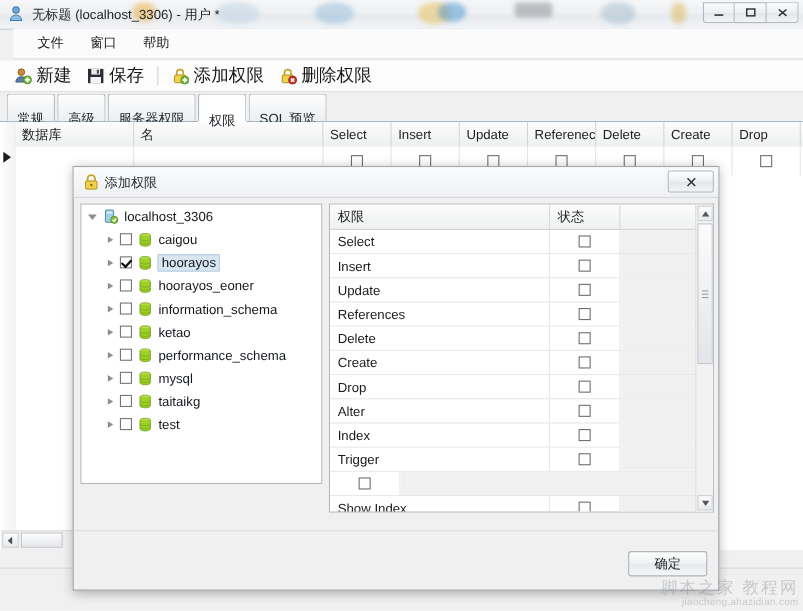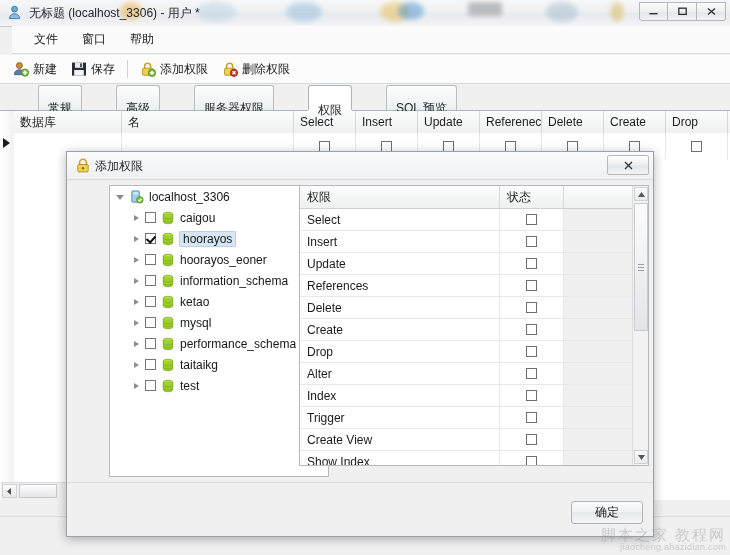--- a/index.html
+++ b/index.html
@@ -44,37 +44,37 @@
     display:flex;align-items:center;padding-left:10px;box-sizing:border-box;
   }
   .menu-item{padding:3px 12px;font-size:12px;color:#1a1a1a;cursor:default;}
 
   
   .toolbar{
     position:absolute;left:0;top:55px;width:730px;height:29px;
     background:#fcfcfc;border-bottom:1px solid #d8d8d8;
     display:flex;align-items:center;padding-left:6px;box-sizing:border-box;
   }
-  .tbtn{display:flex;align-items:center;gap:4px;padding:2px 7px;font-size:12px;cursor:default;}
+  .tbtn{display:flex;align-items:center;gap:4px;padding:2px 7px;font-size:16px;cursor:default;}
   .tsep{width:1px;height:18px;background:#d2d2d2;margin:0 5px;}
   .ic{width:16px;height:16px;display:block;}
 
   
   .tabstrip{
     position:absolute;left:0;top:84px;width:730px;height:27px;
     background:#f0f0f0;
     border-bottom:1px solid #a9b7c4;
     box-sizing:border-box;
   }
   .tabs{position:absolute;left:6px;bottom:0;display:flex;align-items:flex-end;gap:2px;}
   .tab{
     height:20px;line-height:20px;padding:12px 9px;font-size:12px;
     background:linear-gradient(to bottom,#fdfdfd,#eceff1);
     border:1px solid #b6bcc2;border-bottom:none;
-    border-radius:3px 3px 0 0;color:#22262a;box-sizing:border-box;margin-left:32px;
+    border-radius:3px 3px 0 0;color:#22262a;box-sizing:border-box;
   }
   .tab.active{
     height:24px;line-height:24px;background:#ffffff;
     border-color:#a9b7c4;position:relative;z-index:3;
     box-shadow:0 1px 0 0 #ffffff;
   }
 
   
   .gridwrap{
     position:absolute;left:0;top:111px;width:730px;height:389px;
@@ -159,24 +159,23 @@
   }
   .dlg-close{
     position:absolute;right:4px;top:3px;width:42px;height:20px;
     border:1px solid #b6babe;border-radius:2px;
     background:linear-gradient(to bottom,#fdfefe,#eceef1 52%,#e4e7ea 53%,#f2f4f6);
     display:flex;align-items:center;justify-content:center;
     font-size:12px;color:#2a2f34;box-sizing:border-box;
   }
 
   .tree{
-    position:absolute;left:6px;top:33px;width:220px;height:292px;
+    position:absolute;left:6px;top:33px;width:220px;height:255px;
     background:#ffffff;border:1px solid #b6b9bd;box-sizing:border-box;
     overflow:hidden;
-    margin-left:36px;
   }
   .tnode{display:flex;align-items:center;height:21px;padding-left:6px;font-size:12px;color:#14181c;}
   .tnode.child{padding-left:24px;}
   .tarrow{
     width:0;height:0;margin-right:6px;
     border-left:5px solid #8b8f94;border-top:3.5px solid transparent;border-bottom:3.5px solid transparent;
   }
   .tarrow.open{
     border-left:4px solid transparent;border-right:4px solid transparent;
     border-top:5px solid #8b8f94;border-bottom:none;margin-right:5px;margin-top:2px;
@@ -487,32 +486,32 @@
       </div>
 
       <div class="tnode child">
         <span class="tarrow"></span>
         <span class="tcb"></span>
         <svg class="db-ic" viewBox="0 0 16 16">
             <ellipse cx="8" cy="3.6" rx="5.4" ry="2.2" fill="#b9e04a" stroke="#6f9c18" stroke-width=".8"></ellipse>
             <path d="M2.6 3.6v8.8c0 1.2 2.4 2.2 5.4 2.2s5.4-1 5.4-2.2V3.6" fill="#9ed027" stroke="#6f9c18" stroke-width=".8"></path>
             <path d="M2.6 7c0 1.2 2.4 2.2 5.4 2.2s5.4-1 5.4-2.2M2.6 10.2c0 1.2 2.4 2.2 5.4 2.2s5.4-1 5.4-2.2" fill="none" stroke="#6f9c18" stroke-width=".7"></path>
           </svg>
+        <span class="tlabel">performance_schema</span>
+      </div>
+
+      <div class="tnode child">
+        <span class="tarrow"></span>
+        <span class="tcb"></span>
+        <svg class="db-ic" viewBox="0 0 16 16">
+            <ellipse cx="8" cy="3.6" rx="5.4" ry="2.2" fill="#b9e04a" stroke="#6f9c18" stroke-width=".8"></ellipse>
+            <path d="M2.6 3.6v8.8c0 1.2 2.4 2.2 5.4 2.2s5.4-1 5.4-2.2V3.6" fill="#9ed027" stroke="#6f9c18" stroke-width=".8"></path>
+            <path d="M2.6 7c0 1.2 2.4 2.2 5.4 2.2s5.4-1 5.4-2.2M2.6 10.2c0 1.2 2.4 2.2 5.4 2.2s5.4-1 5.4-2.2" fill="none" stroke="#6f9c18" stroke-width=".7"></path>
+          </svg>
         <span class="tlabel">mysql</span>
-      </div>
-
-      <div class="tnode child">
-        <span class="tarrow"></span>
-        <span class="tcb"></span>
-        <svg class="db-ic" viewBox="0 0 16 16">
-            <ellipse cx="8" cy="3.6" rx="5.4" ry="2.2" fill="#b9e04a" stroke="#6f9c18" stroke-width=".8"></ellipse>
-            <path d="M2.6 3.6v8.8c0 1.2 2.4 2.2 5.4 2.2s5.4-1 5.4-2.2V3.6" fill="#9ed027" stroke="#6f9c18" stroke-width=".8"></path>
-            <path d="M2.6 7c0 1.2 2.4 2.2 5.4 2.2s5.4-1 5.4-2.2M2.6 10.2c0 1.2 2.4 2.2 5.4 2.2s5.4-1 5.4-2.2" fill="none" stroke="#6f9c18" stroke-width=".7"></path>
-          </svg>
-        <span class="tlabel">performance_schema</span>
       </div>
 
       <div class="tnode child">
         <span class="tarrow"></span>
         <span class="tcb"></span>
         <svg class="db-ic" viewBox="0 0 16 16">
             <ellipse cx="8" cy="3.6" rx="5.4" ry="2.2" fill="#b9e04a" stroke="#6f9c18" stroke-width=".8"></ellipse>
             <path d="M2.6 3.6v8.8c0 1.2 2.4 2.2 5.4 2.2s5.4-1 5.4-2.2V3.6" fill="#9ed027" stroke="#6f9c18" stroke-width=".8"></path>
             <path d="M2.6 7c0 1.2 2.4 2.2 5.4 2.2s5.4-1 5.4-2.2M2.6 10.2c0 1.2 2.4 2.2 5.4 2.2s5.4-1 5.4-2.2" fill="none" stroke="#6f9c18" stroke-width=".7"></path>
           </svg>
@@ -603,21 +602,20 @@
           <div class="pc-rest"></div>
         </div>
       <div class="prow">
           <div class="pc-name">Trigger</div>
           <div class="pc-state">
             <span class="cbx"></span>
           </div>
           <div class="pc-rest"></div>
         </div>
       <div class="prow">
-          <div class="pc-name">Create View</div>
           <div class="pc-state">
             <span class="cbx"></span>
           </div>
           <div class="pc-rest"></div>
         </div>
       <div class="prow">
           <div class="pc-name">Show Index</div>
           <div class="pc-state">
             <span class="cbx"></span>
           </div>

